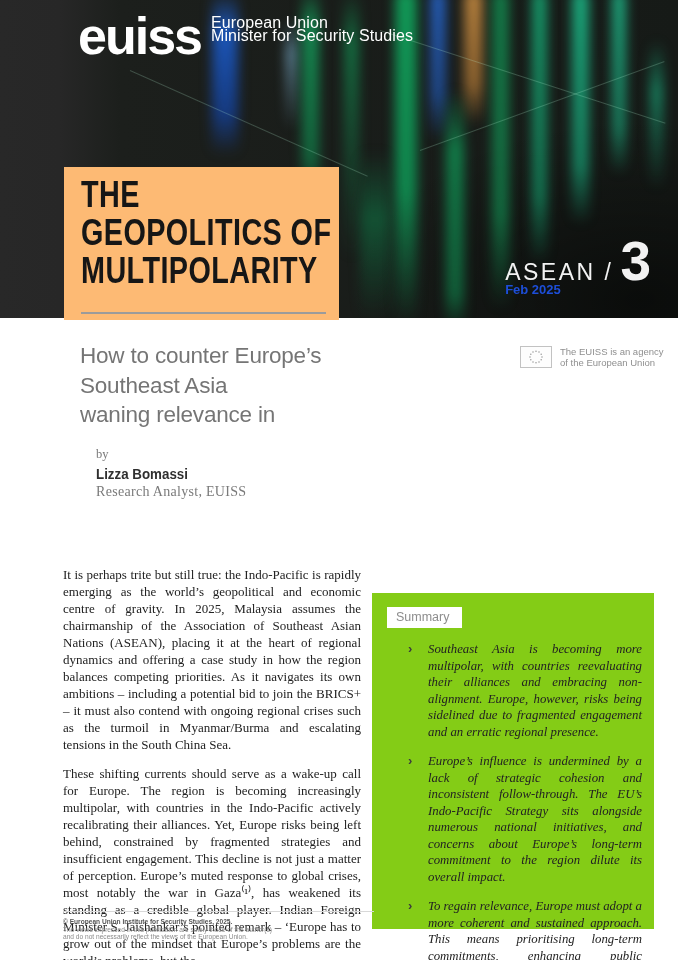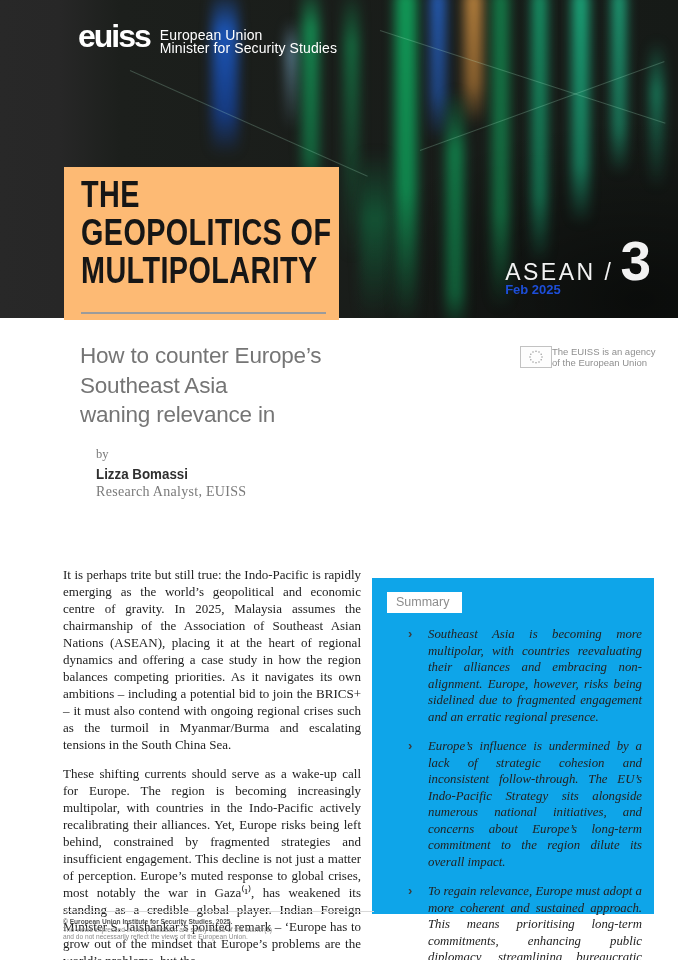--- a/index.html
+++ b/index.html
@@ -33,22 +33,22 @@
   .s12 { left:612px; top:-10px; width:14px; height:185px; background:linear-gradient(to bottom, rgba(32,212,158,0.75), rgba(28,198,146,0.55) 75%, rgba(28,198,146,0)); }
   .s13 { left:650px; top:40px;  width:13px; height:150px; background:linear-gradient(to bottom, rgba(26,192,140,0), rgba(26,192,140,0.6) 35%, rgba(26,192,140,0)); }
   .s14 { left:360px; top:150px; width:30px; height:170px; background:linear-gradient(to bottom, rgba(14,135,78,0), rgba(14,135,78,0.5) 40%, rgba(14,135,78,0)); }
   .diag { position:absolute; height:1px; background:rgba(190,255,225,0.22); filter:blur(0.5px); transform-origin:left center; }
   .d1 { left:130px; top:70px;  width:260px; transform:rotate(24deg); }
   .d2 { left:380px; top:30px;  width:300px; transform:rotate(18deg); }
   .d3 { left:420px; top:150px; width:260px; transform:rotate(-20deg); }
 
   
   .logo-block { position:absolute; left:78px; top:16px; display:flex; gap:10px; align-items:flex-start; }
-  .logo-word { color:#ffffff; font-size:32px; line-height:40px; font-weight:700; letter-spacing:-2px; }
-  .logo-sub  { color:#ffffff; font-size:14px; line-height:13px; margin-top:13px; letter-spacing:0.1px; }
+  .logo-word { color:#ffffff; font-size:52px; line-height:40px; font-weight:700; letter-spacing:-2px; }
+  .logo-sub  { color:#ffffff; font-size:16px; line-height:13px; letter-spacing:0.1px; }
 
   
   .title-box {
     position:absolute; left:64px; top:167px; width:275px; height:153px;
     background:#fdba74;
   }
   .title-text {
     margin:9px 0 0 17px; color:#161616; font-weight:700;
     font-size:36px; line-height:38px; letter-spacing:0.5px;
     transform:scaleX(0.80); transform-origin:left top; white-space:nowrap;
@@ -57,38 +57,38 @@
 
   
   .brief-block { position:absolute; right:28px; top:238px; color:#f2f2f2; }
   .brief-row { display:flex; align-items:baseline; gap:7px; }
   .brief-label { font-size:23px; letter-spacing:2.5px; font-weight:400; }
   .brief-number { font-size:55px; font-weight:700; line-height:0.85; letter-spacing:-1px; }
   .brief-date { font-size:13px; font-weight:700; margin-top:-4px; color:#1d4ed8; }
 
   
   .subtitle { position:absolute; left:80px; top:341px; color:#757575; font-size:22.5px; line-height:29.5px; letter-spacing:-0.2px; }
-  .agency { position:absolute; left:520px; top:346px; display:flex; gap:0; align-items:center; }
+  .agency { position:absolute; left:520px; top:346px; display:flex; gap:8px; align-items:center; }
   .flag { width:30px; height:20px; border:1px solid #c2c2c2; background:#fdfdfd; display:block; }
   .agency-text { color:#8f8f8f; font-size:9.5px; line-height:11px; }
   .byline { position:absolute; left:96px; top:447px; }
   .byline-by { font-family:"Liberation Serif", serif; color:#7a7a7a; font-size:12.5px; }
   .byline-author { color:#2f2f2f; font-weight:700; font-size:14.5px; margin-top:4px; transform:scaleX(0.92); transform-origin:left; }
   .byline-role { font-family:"Liberation Serif", serif; color:#7a7a7a; font-size:14px; margin-top:2px; letter-spacing:0.3px; }
 
   
   .body-col {
     position:absolute; left:63px; top:566px; width:298px;
     font-family:"Liberation Serif", serif; font-size:13px; line-height:17px;
     color:#222222; text-align:justify;
   }
   .body-col p { margin:0 0 12px 0; }
 
   
-  .sidebar { position:absolute; left:372px; top:578px; width:282px; height:336px; background:#0ea5e9; }
+  .sidebar { position:absolute; left:372px; top:593px; width:282px; height:336px; background:#84cc16; }
   .summary-tab {
     display:inline-block; margin:14px 0 0 15px; background:#ffffff;
     color:#8d8d8d; font-size:12.5px; padding:3px 13px 4px 9px;
   }
   .bullets { margin:13px 12px 0 36px; }
   .bullet { display:flex; margin-bottom:13px; }
   .bullet-marker { width:20px; flex:none; color:#3c3c3c; font-weight:700; font-size:13px; line-height:16.5px; }
   .bullet-text {
     flex:1; font-family:"Liberation Serif", serif; font-size:12.8px;
     line-height:16.5px; color:#222222; text-align:justify;font-style:italic;

